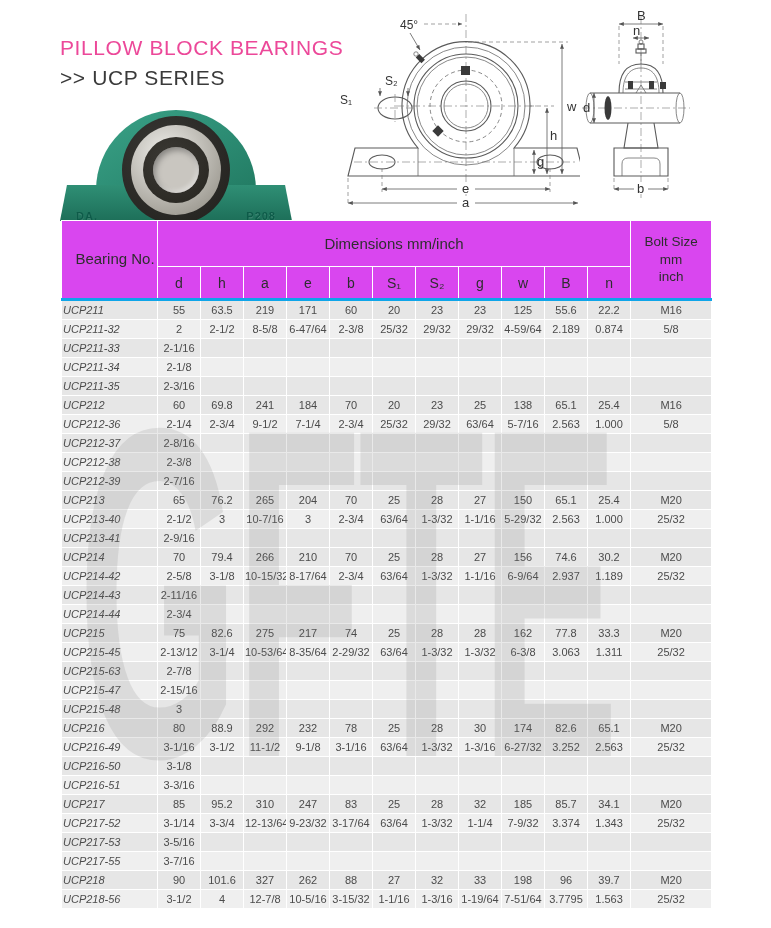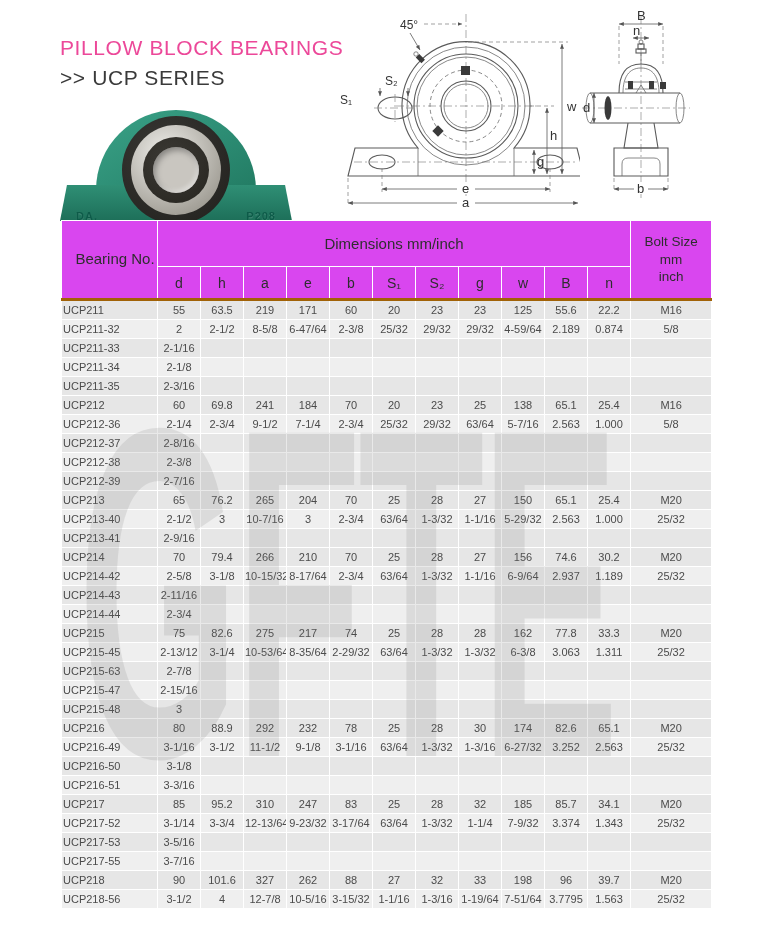--- a/index.html
+++ b/index.html
@@ -51,23 +51,23 @@
 
   
   .tblwrap{position:absolute;left:61px;top:220px;width:650px;}
   table{border-collapse:collapse;table-layout:fixed;width:650px;}
   th,td{border:1px solid #ffffff;overflow:hidden;white-space:nowrap;}
   thead th{background:#d946ef;color:#2e2e2e;font-weight:normal;}
   th.hBearing{font-size:15px;text-align:center;padding-left:12px;line-height:1.35;}
   th.hDims{font-size:15px;text-align:center;height:43px;}
   th.hBolt{font-size:13.5px;text-align:center;line-height:1.32;}
   th.hCol{font-size:14px;text-align:center;height:29px;}
-  thead tr:last-child th,th[rowspan]{border-bottom:3px solid #a16207;}
+  thead tr:last-child th,th[rowspan]{border-bottom:3px solid #0ea5e9;}
   tbody td{height:18px;font-size:11px;color:#4b4b4b;text-align:center;padding:0 1px;}
-  tbody td.first{text-align:left;}
+  tbody td.first{text-align:left;font-style:italic;}
   tr.dark td{background:#e6e6e6;}
   tr.light td{background:#efefef;}
 </style>
 </head>
 <body>
 
 <div class="page">
 
   <div class="title1">PILLOW BLOCK BEARINGS</div>
   <div class="title2">&gt;&gt; UCP SERIES</div>

